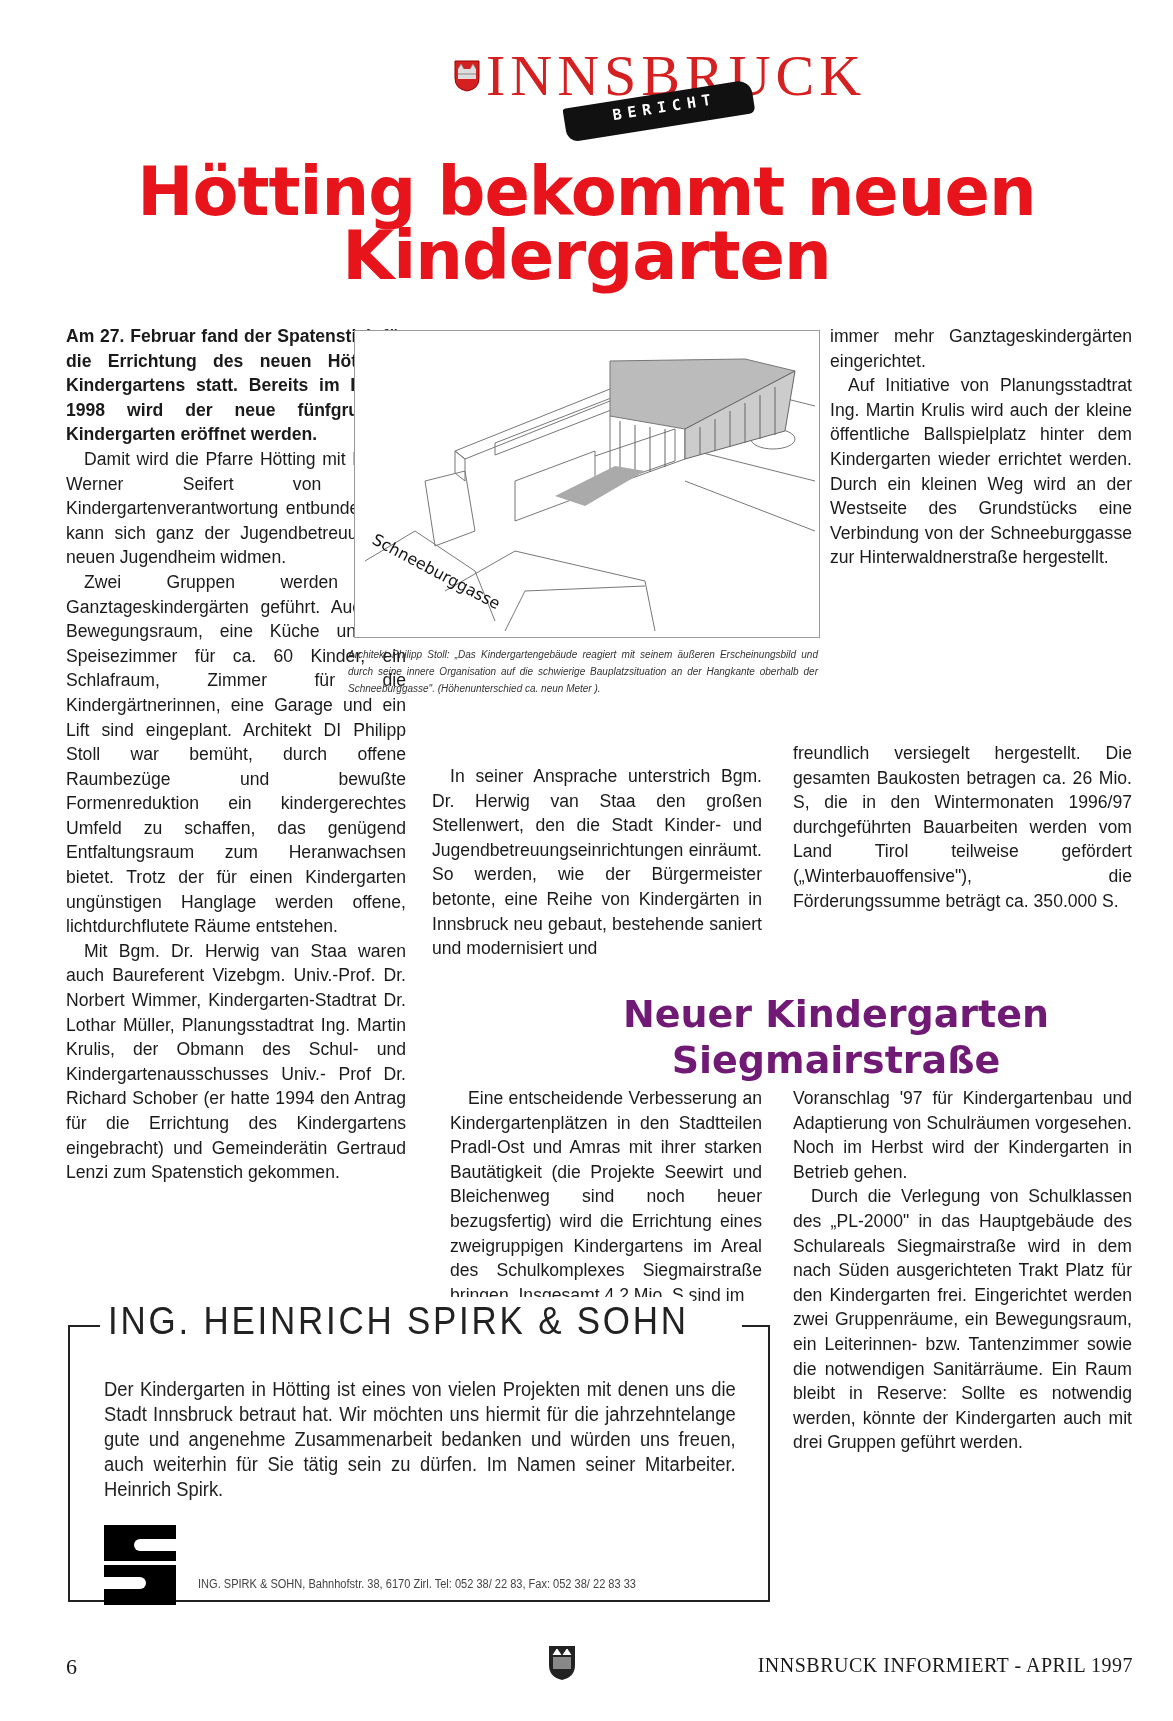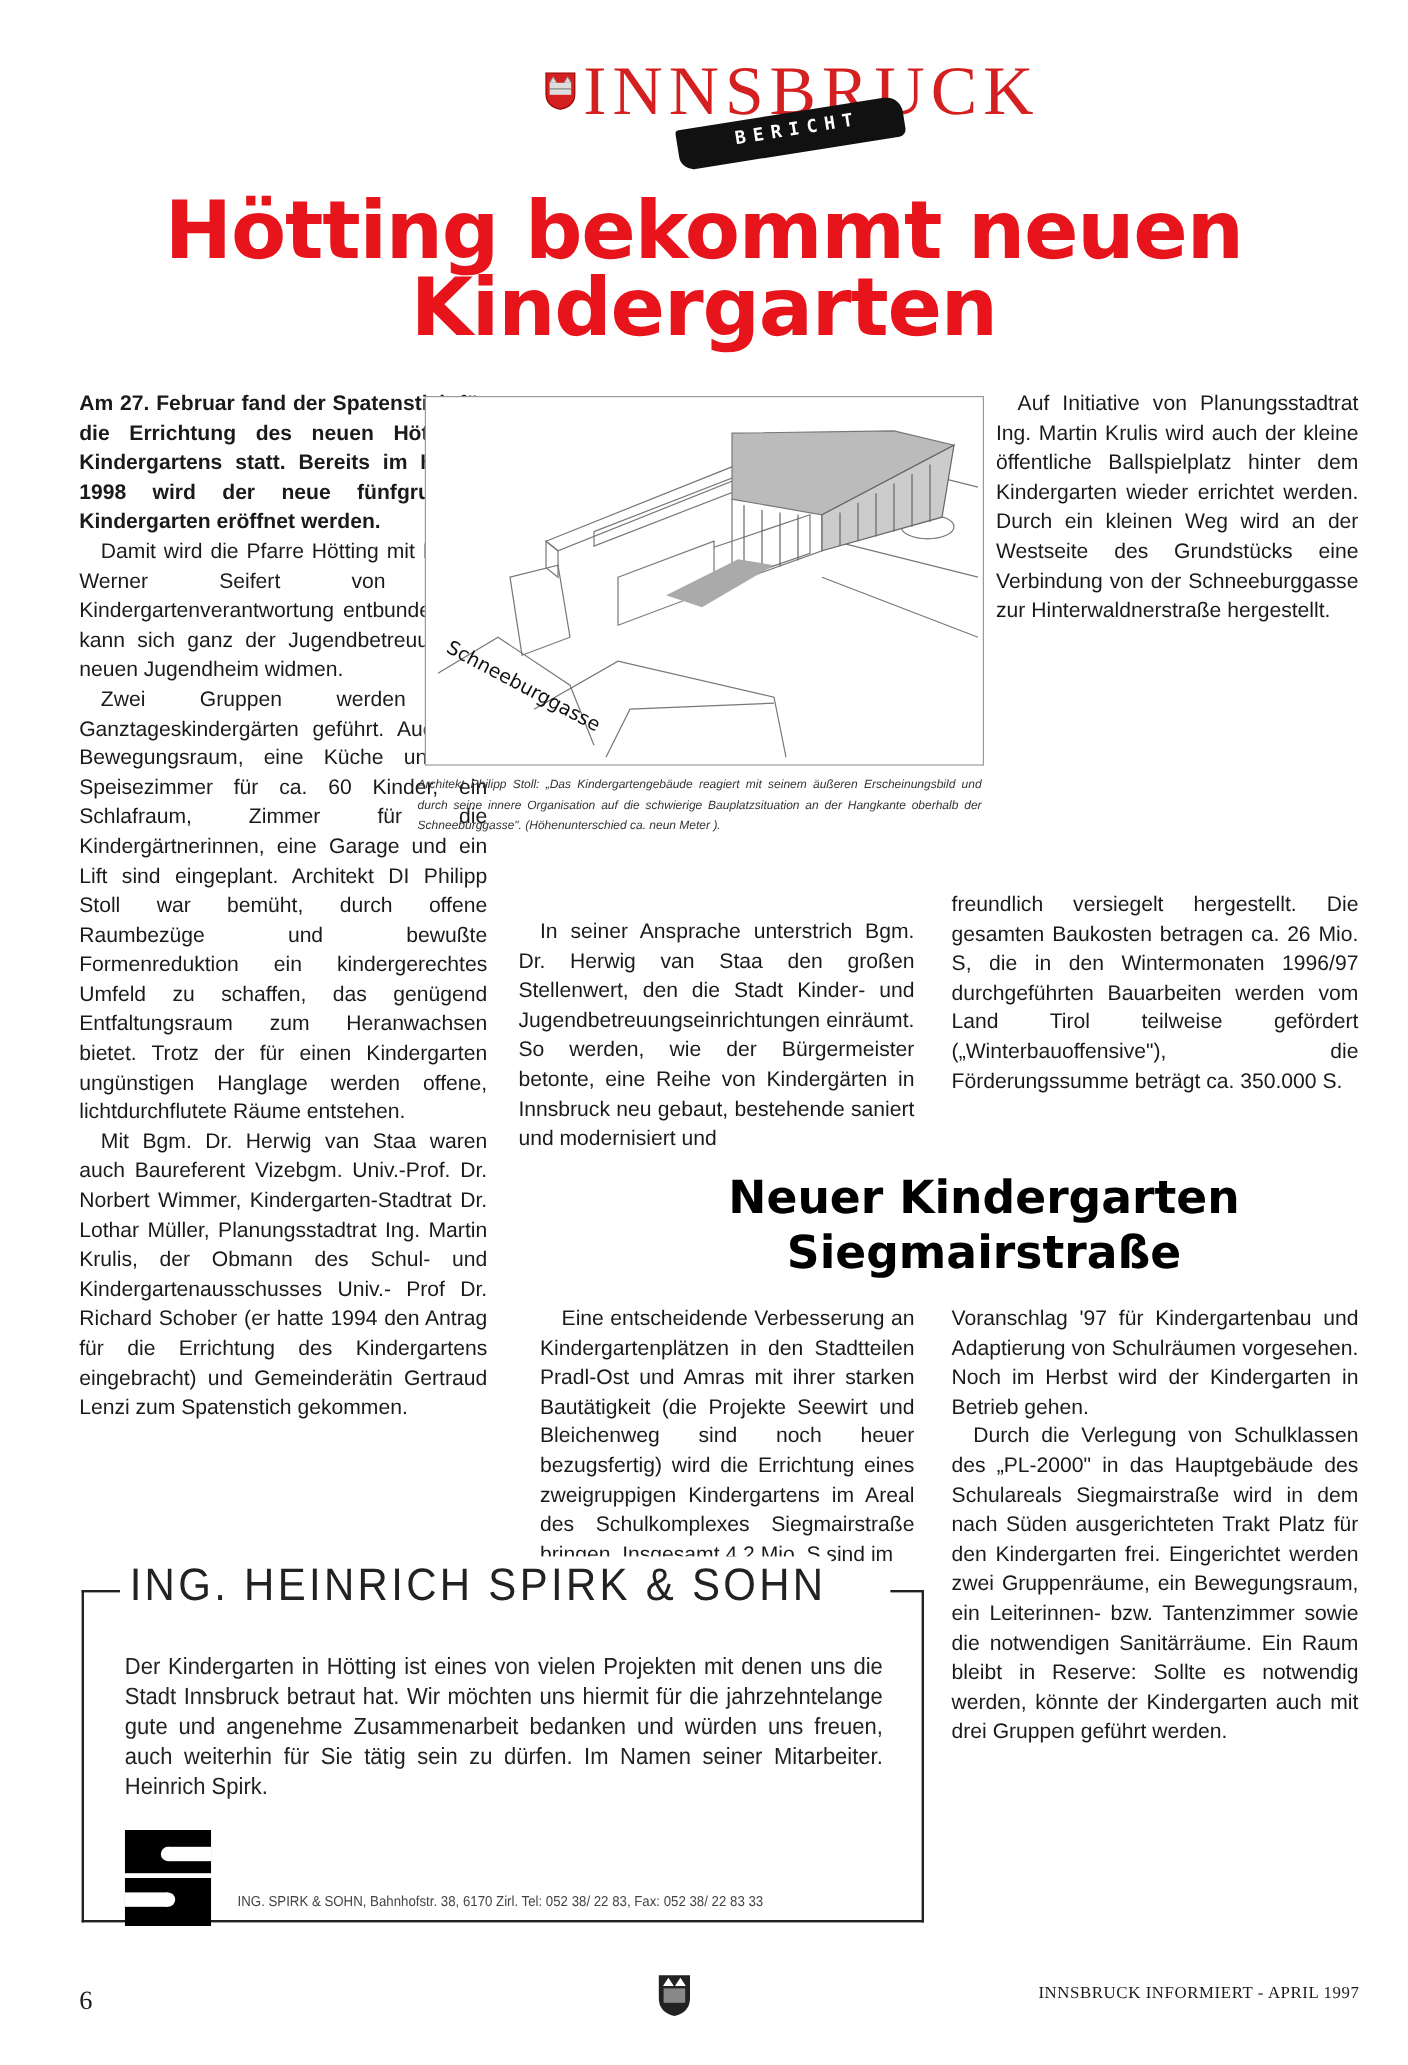--- a/index.html
+++ b/index.html
@@ -19,36 +19,36 @@
   .lead { font-weight: bold; }
 
   .col1 { left: 66px; top: 324px; width: 340px; }
   .col2a { left: 432px; top: 764px; width: 330px; }
   .col3a { left: 830px; top: 324px; width: 302px; }
   .col3b { left: 793px; top: 741px; width: 339px; }
 
   .figure { position: absolute; left: 354px; top: 330px; width: 464px; height: 306px; border: 1.5px solid #999; background: #fff; }
   .caption { position: absolute; left: 348px; top: 646px; width: 470px; font-family: Liberation Sans, sans-serif; font-style: italic; font-size: 10px; line-height: 17px; color: #333; text-align: justify; }
 
-  h2.subhead { position: absolute; left: 520px; top: 975px; width: 600px; margin: 0; text-align: center; font-family: "DejaVu Sans", sans-serif; font-weight: bold; color: #000000; font-size: 38px; line-height: 46px; }
+  h2.subhead { position: absolute; left: 520px; top: 975px; width: 600px; margin: 16px; text-align: center; font-family: "DejaVu Sans", sans-serif; font-weight: bold; color: #701a75; font-size: 38px; line-height: 46px; }
 
   .col2b { left: 450px; top: 1086px; width: 312px; }
   .col3c { left: 793px; top: 1086px; width: 339px; }
 
   .ad { position: absolute; left: 68px; top: 1325px; width: 698px; height: 275px; border: 2px solid #222; border-top: none; }
   .ad .tl { position: absolute; left: -2px; top: 0; width: 32px; border-top: 2px solid #222; }
   .ad .tr { position: absolute; right: -2px; top: 0; width: 28px; border-top: 2px solid #222; }
   .ad .title { position: absolute; left: 34px; top: -28px; width: 640px; text-align: center; font-family: "Liberation Sans Narrow", "Liberation Sans", sans-serif; font-size: 38px; letter-spacing: 3px; line-height: 48px; background: #fff; color: #222; transform: scaleX(0.92); transform-origin: left center; white-space: nowrap; }
   .ad .body { position: absolute; left: 34px; top: 52px; width: 632px; font-size: 19.5px; line-height: 25px; text-align: justify; color: #222; font-stretch: condensed; transform: scaleX(0.94); transform-origin: left top; width: 672px; }
   .ad .logo { position: absolute; left: 34px; top: 200px; width: 72px; height: 80px; }
   .ad .addr { position: absolute; left: 128px; top: 252px; font-size: 12px; color: #444; white-space: nowrap; transform: scaleX(0.92); transform-origin: left center; }
 
   .footer-page { position: absolute; left: 66px; top: 1654px; font-family: "Liberation Serif", serif; font-size: 22px; }
   .footer-crest { position: absolute; left: 548px; top: 1645px; width: 28px; height: 36px; }
-  .footer-pub { position: absolute; right: 40px; top: 1654px; font-family: "Liberation Serif", serif; font-size: 14px; letter-spacing: 0.5px; }
+  .footer-pub { position: absolute; right: 40px; top: 1654px; font-family: "Liberation Serif", serif; font-size: 20px; letter-spacing: 0.5px; }
 </style>
 </head>
 <body>
 
 <div class="masthead">
   <svg class="crest" viewBox="0 0 26 32">
     <path d="M1 1 H25 V18 Q25 29 13 31 Q1 29 1 18 Z" fill="#d42020" stroke="#900" stroke-width="1"></path>
     <rect x="4" y="9" width="18" height="10" fill="#ddd"></rect>
     <path d="M4 9 L7 4 L10 9 M16 9 L19 4 L22 9" fill="#ddd" stroke="#888" stroke-width="0.8"></path>
     <line x1="4" y1="14" x2="22" y2="14" stroke="#888" stroke-width="1"></line>
@@ -103,20 +103,21 @@
     <text x="16" y="212" font-family="DejaVu Sans, sans-serif" font-size="16" fill="#111" transform="rotate(28 16 212)">Schneeburggasse</text>
   </svg>
 </div>
 <div class="caption">Architekt Philipp Stoll: „Das Kindergartengebäude reagiert mit seinem äußeren Erscheinungsbild und durch seine innere Organisation auf die schwierige Bauplatzsituation an der Hangkante oberhalb der Schneeburggasse". (Höhenunterschied ca. neun Meter ).</div>
 
 <div class="col col2a">
   <p>In seiner Ansprache unterstrich Bgm. Dr. Herwig van Staa den großen Stellenwert, den die Stadt Kinder- und Jugendbetreuungseinrichtungen einräumt. So werden, wie der Bürgermeister betonte, eine Reihe von Kindergärten in Innsbruck neu gebaut, bestehende saniert und modernisiert und</p>
 </div>
 
 <div class="col col3a">
+  <p class="noind">immer mehr Ganztageskindergärten eingerichtet.</p>
   <p>Auf Initiative von Planungsstadtrat Ing. Martin Krulis wird auch der kleine öffentliche Ballspielplatz hinter dem Kindergarten wieder errichtet werden. Durch ein kleinen Weg wird an der Westseite des Grundstücks eine Verbindung von der Schneeburggasse zur Hinterwaldnerstraße hergestellt.</p>
 </div>
 <div class="col col3b">
   <p class="noind">freundlich versiegelt hergestellt. Die gesamten Baukosten betragen ca. 26 Mio. S, die in den Wintermonaten 1996/97 durchgeführten Bauarbeiten werden vom Land Tirol teilweise gefördert („Winterbauoffensive"), die Förderungssumme beträgt ca. 350.000 S.</p>
 </div>
 
 <h2 class="subhead">Neuer Kindergarten Siegmairstraße</h2>
 
 <div class="col col2b">
   <p>Eine entscheidende Verbesserung an Kindergartenplätzen in den Stadtteilen Pradl-Ost und Amras mit ihrer starken Bautätigkeit (die Projekte Seewirt und Bleichenweg sind noch heuer bezugsfertig) wird die Errichtung eines zweigruppigen Kindergartens im Areal des Schulkomplexes Siegmairstraße bringen. Insgesamt 4,2 Mio. S sind im</p>

